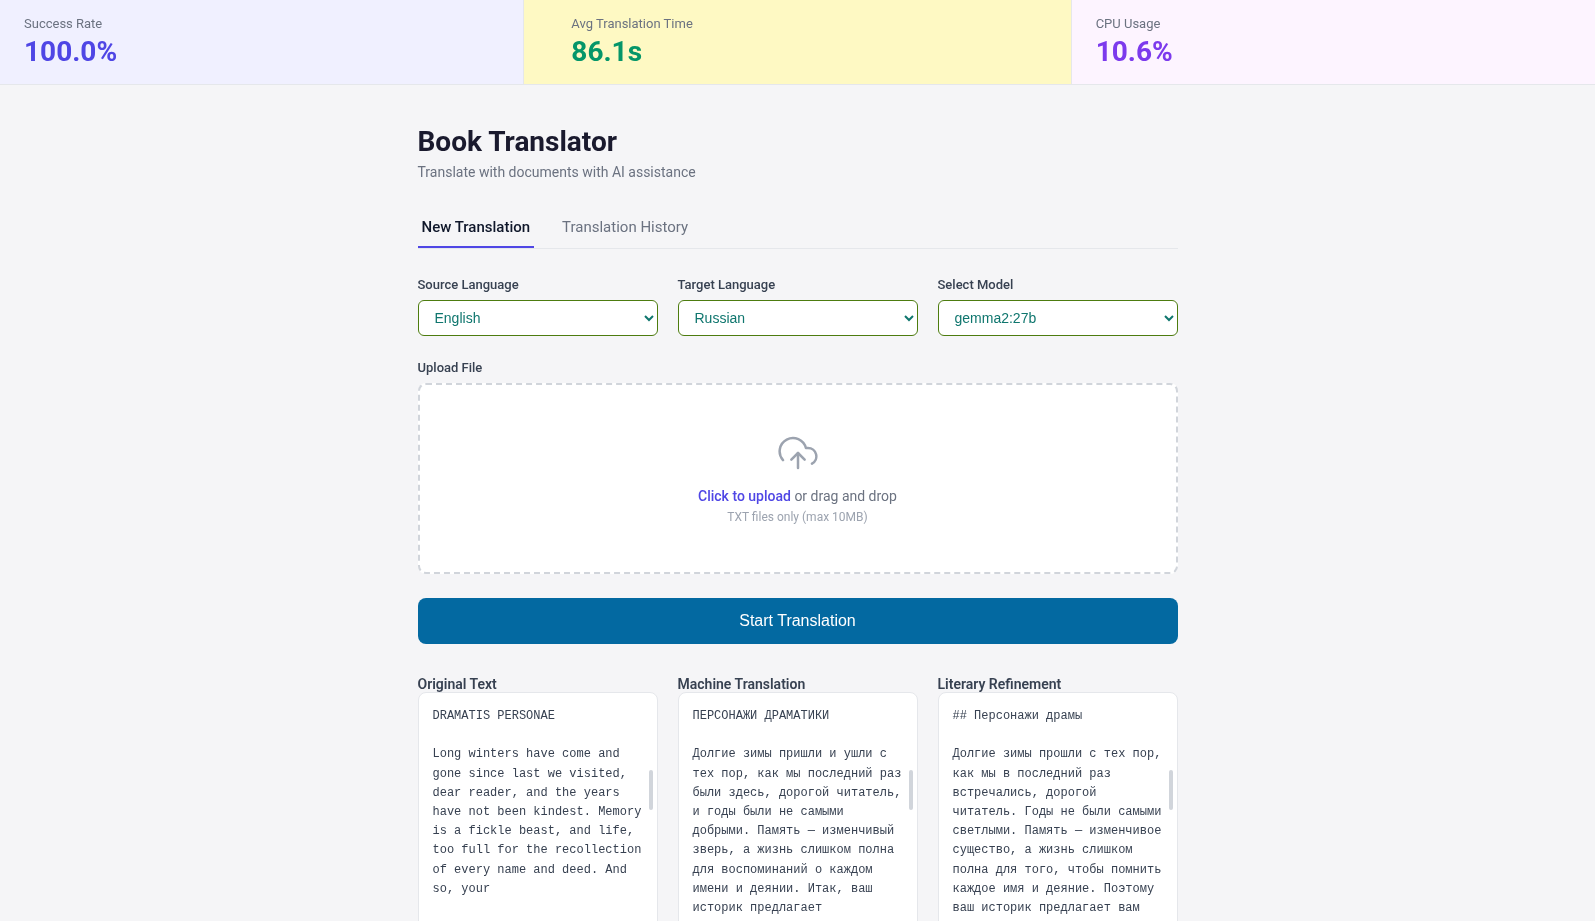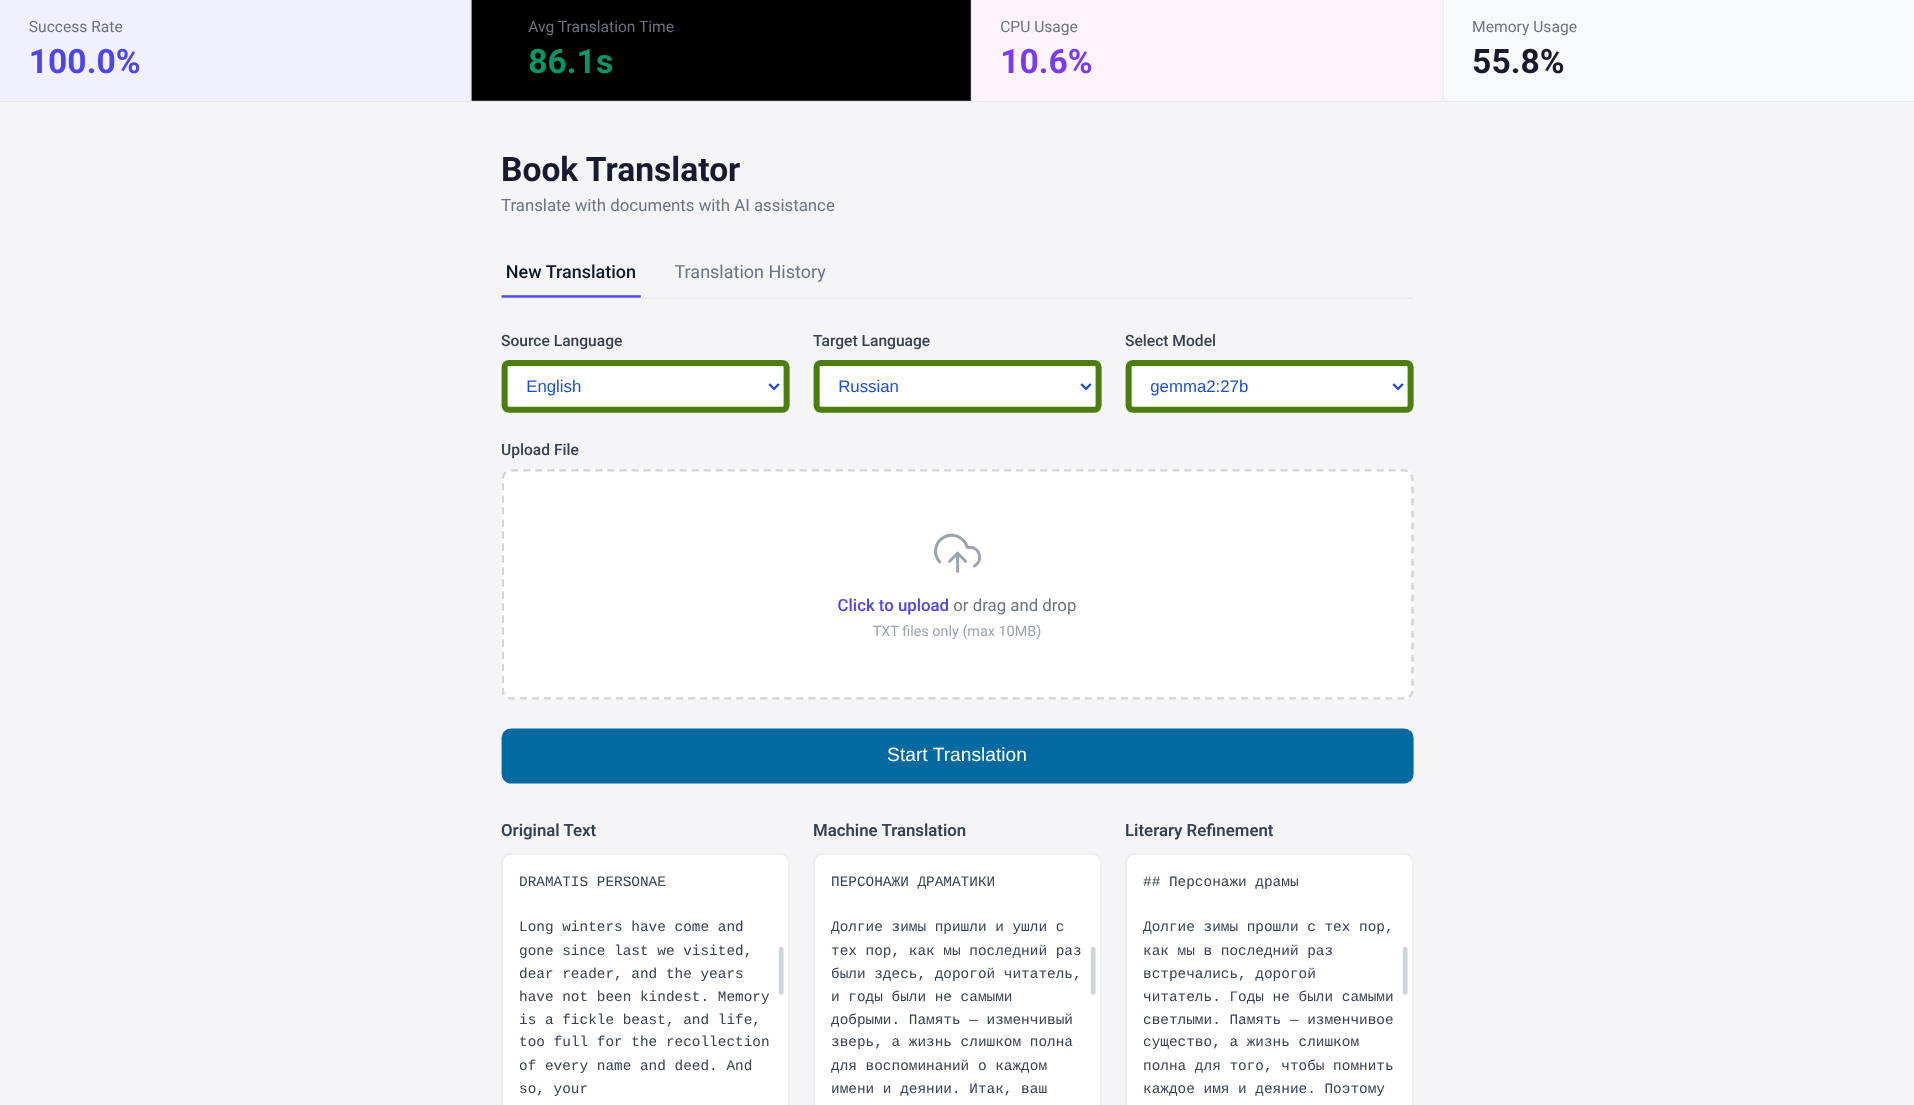--- a/index.html
+++ b/index.html
@@ -16,21 +16,21 @@
       background: #fff;
       border-bottom: 1px solid #e5e7eb;
     }
     .stat-item {
       flex: 1;
       padding: 16px 24px;
       border-right: 1px solid #e5e7eb;
     }
     .stat-item:last-child { border-right: none; }
     .stat-item:nth-child(1) { background: #f0f0ff; }
-    .stat-item:nth-child(2) { background: #000000; padding-left: 47px; }
+    .stat-item:nth-child(2) { background: #fef9c3; padding-left: 47px; }
     .stat-item:nth-child(3) { background: #fdf4ff; }
     .stat-item:nth-child(4) { background: #f8f9fa; }
     .stat-label {
       font-size: 13px;
       color: #6b7280;
       margin-bottom: 4px;
     }
     .stat-value {
       font-size: 28px;
       font-weight: 700;
@@ -94,24 +94,24 @@
     .form-group label {
       display: block;
       font-size: 13px;
       font-weight: 500;
       color: #374151;
       margin-bottom: 8px;
     }
     .form-group select {
       width: 100%;
       padding: 8px 12px;
-      border: 5px solid #4d7c0f;
+      border: 1px solid #4d7c0f;
       border-radius: 6px;
       font-size: 14px;
-      color: #1d4ed8;
+      color: #0f766e;
       background: #fff;
       appearance: auto;
       cursor: pointer;
     }
 
     
     .upload-section { margin-bottom: 24px; margin-top: 20px; }
     .upload-label {
       font-size: 13px;
       font-weight: 500;
@@ -157,21 +157,20 @@
       font-weight: 500;
       cursor: pointer;
       margin-bottom: 32px;
     }
 
     
     .results-header {
       display: grid;
       grid-template-columns: 1fr 1fr 1fr;
       gap: 20px;
-      margin-bottom: 10px;
     }
     .result-col-label {
       font-size: 14px;
       font-weight: 600;
       color: #374151;
     }
 
     .results-panels {
       display: grid;
       grid-template-columns: 1fr 1fr 1fr;
@@ -213,24 +212,20 @@
     <div class="stat-label">Success Rate</div>
     <div class="stat-value">100.0%</div>
   </div>
   <div class="stat-item">
     <div class="stat-label">Avg Translation Time</div>
     <div class="stat-value">86.1s</div>
   </div>
   <div class="stat-item">
     <div class="stat-label">CPU Usage</div>
     <div class="stat-value">10.6%</div>
-  </div>
-  <div class="stat-item">
-    <div class="stat-label">Memory Usage</div>
-    <div class="stat-value">55.8%</div>
   </div>
 </div>
 
 <div class="main-content">
   <h1 class="page-title">Book Translator</h1>
   <p class="page-subtitle">Translate with documents with AI assistance</p>
 
   
   <div class="tabs">
     <button class="tab active">New Translation</button>

